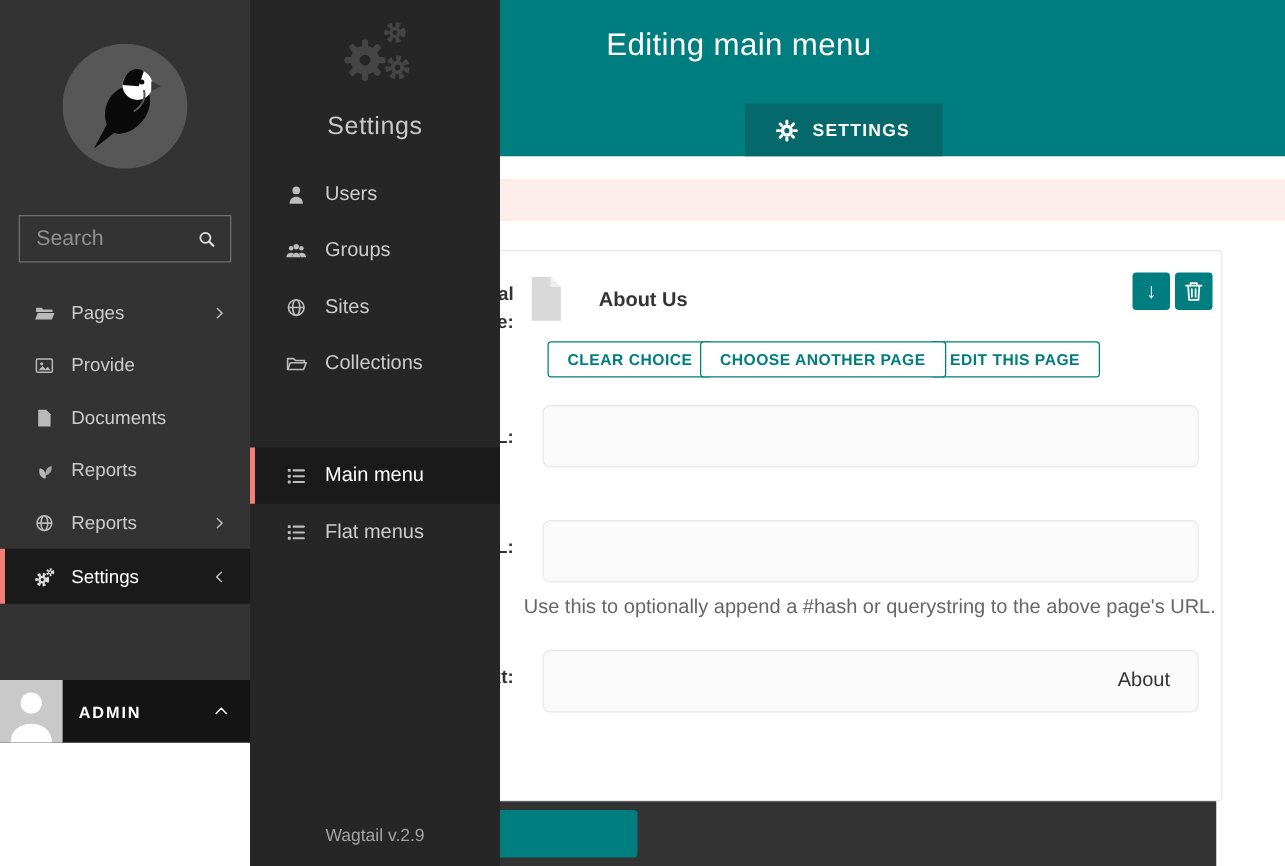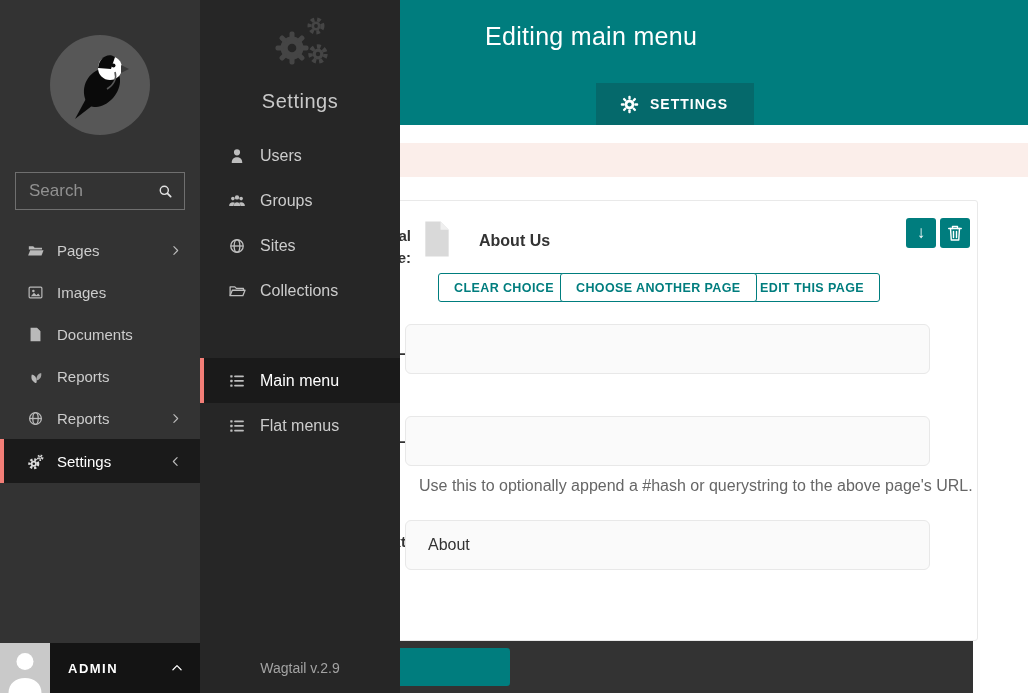--- a/index.html
+++ b/index.html
@@ -19,45 +19,45 @@
   .fld-label { position:absolute; left:25px; width:165px; text-align:right; font-size:15px; font-weight:700; color:#333; line-height:1.45; }
   .chooser-icon { position:absolute; left:202px; top:20px; }
   .chosen-title { position:absolute; left:258px; top:31px; font-size:16px; color:#333;font-weight:bold; }
   .mini-btn { position:absolute; top:17px; width:30px; height:30px; background:#007d7e; border:none; border-radius:3px;
               color:#fff; display:flex; align-items:center; justify-content:center; cursor:pointer; }
   .mini-btn.down { left:685px; font-size:17px; font-weight:700; }
   .mini-btn.trash { left:719px; }
   .outline-btn { position:absolute; top:72px; height:29px; background:#fff; border:1px solid #007d7e; border-radius:3px;
                  color:#007d7e; font-family:"Liberation Sans",sans-serif; font-size:12.5px; font-weight:700; letter-spacing:.4px;
                  padding:0 15px; cursor:pointer; white-space:nowrap;margin-left:17px; }
-  .txt-input { position:absolute; left:184px; width:525px; height:50px; background:#fafafa; border:1px solid #e8e8e8;
-               border-radius:6px; font-family:"Liberation Sans",sans-serif; font-size:16px; color:#333; padding:0 22px; }
+  .txt-input { position:absolute; left:213px; width:525px; height:50px; background:#fafafa; border:1px solid #e8e8e8;
+               border-radius:6px; font-family:"Liberation Sans",sans-serif; font-size:16px; color:#333; padding:0 22px;text-align:right; }
   .help { position:absolute; left:198px; font-size:16px; color:#666; line-height:1.55; }
 
   .footer-bar { position:absolute; left:220px; top:641px; width:753px; height:52px; background:#333; }
   .save-btn { position:absolute; left:15px; top:7px; width:275px; height:38px; background:#007d7e; border:none; border-radius:3px; cursor:pointer; }
 
   
-  .sidebar { position:absolute; left:0; top:0; width:200px; height:693px; background:#333; z-index:20; }
+  .sidebar { position:absolute; left:0; top:0; width:200px; height:594px; background:#333; z-index:20; }
   .logo-wrap { position:absolute; left:50px; top:35px; width:100px; height:100px; }
   .search-box { position:absolute; left:15px; top:172px; width:170px; height:38px; border:1px solid #6f6f6f; display:flex; align-items:center; }
   .search-box input { flex:1; min-width:0; background:transparent; border:none; outline:none; color:#ddd;
                       font-family:"Liberation Sans",sans-serif; font-size:17px; padding-left:13px; }
   .search-box input::placeholder { color:#919191; }
   .search-ic { margin-right:10px; color:#e2e2e2; display:flex; }
   .nav-item { position:absolute; left:0; width:200px; height:42px; display:flex; align-items:center; padding-left:27px;
               color:#ccc; font-size:15px; cursor:pointer; }
   .nav-item .ic { width:17px; height:17px; margin-right:13px; color:#b9b9b9; display:flex; }
   .nav-item .chev { position:absolute; right:18px; color:#bbb; display:flex; }
   .nav-item.active { background:#1a1a1a; color:#fff; height:44px; }
   .nav-item.active::before { content:""; position:absolute; left:0; top:0; bottom:0; width:4px; background:#f37e77; }
 
   .account-bar { position:absolute; left:0; bottom:0; width:200px; height:50px; background:#141414; display:flex; align-items:center; cursor:pointer; }
   .avatar { width:50px; height:50px; background:#c9c9c9; flex:0 0 auto; }
-  .account-name { color:#fff; font-size:13px; font-weight:700; letter-spacing:1.5px; margin-left:18px; }
+  .account-name { color:#fff; font-size:13px; font-weight:700; letter-spacing:1.5px; margin-left:13px; }
   .account-bar .chev-up { position:absolute; right:16px; color:#fff; display:flex; }
 
   
   .flyout { position:absolute; left:200px; top:0; width:200px; height:693px; background:#262626; z-index:30; }
   .flyout-gears { position:absolute; left:68px; top:16px; }
   .flyout-title { position:absolute; left:0; top:90px; width:200px; text-align:center; color:#c9c9c9; font-size:20px; font-weight:300; letter-spacing:.5px; }
   .fly-item { position:absolute; left:0; width:200px; height:45px; display:flex; align-items:center; padding-left:28px;
               color:#ccc; font-size:16px; cursor:pointer; }
   .fly-item .ic { width:18px; height:18px; margin-right:14px; color:#bdbdbd; display:flex; }
   .fly-item.active { background:#1a1a1a; color:#fff; }
@@ -240,21 +240,21 @@
           <use href="#i-chev"></use>
         </svg>
       </span>
   </div>
   <div class="nav-item" style="top:271px">
     <span class="ic">
         <svg width="17" height="17" viewBox="0 0 24 24">
           <use href="#i-image"></use>
         </svg>
       </span>
-    <span>Images</span>
+    <span>Provide</span>
   </div>
   <div class="nav-item" style="top:313px">
     <span class="ic">
         <svg width="17" height="17" viewBox="0 0 24 24">
           <use href="#i-doc"></use>
         </svg>
       </span>
     <span>Documents</span>
   </div>
   <div class="nav-item" style="top:355px">

